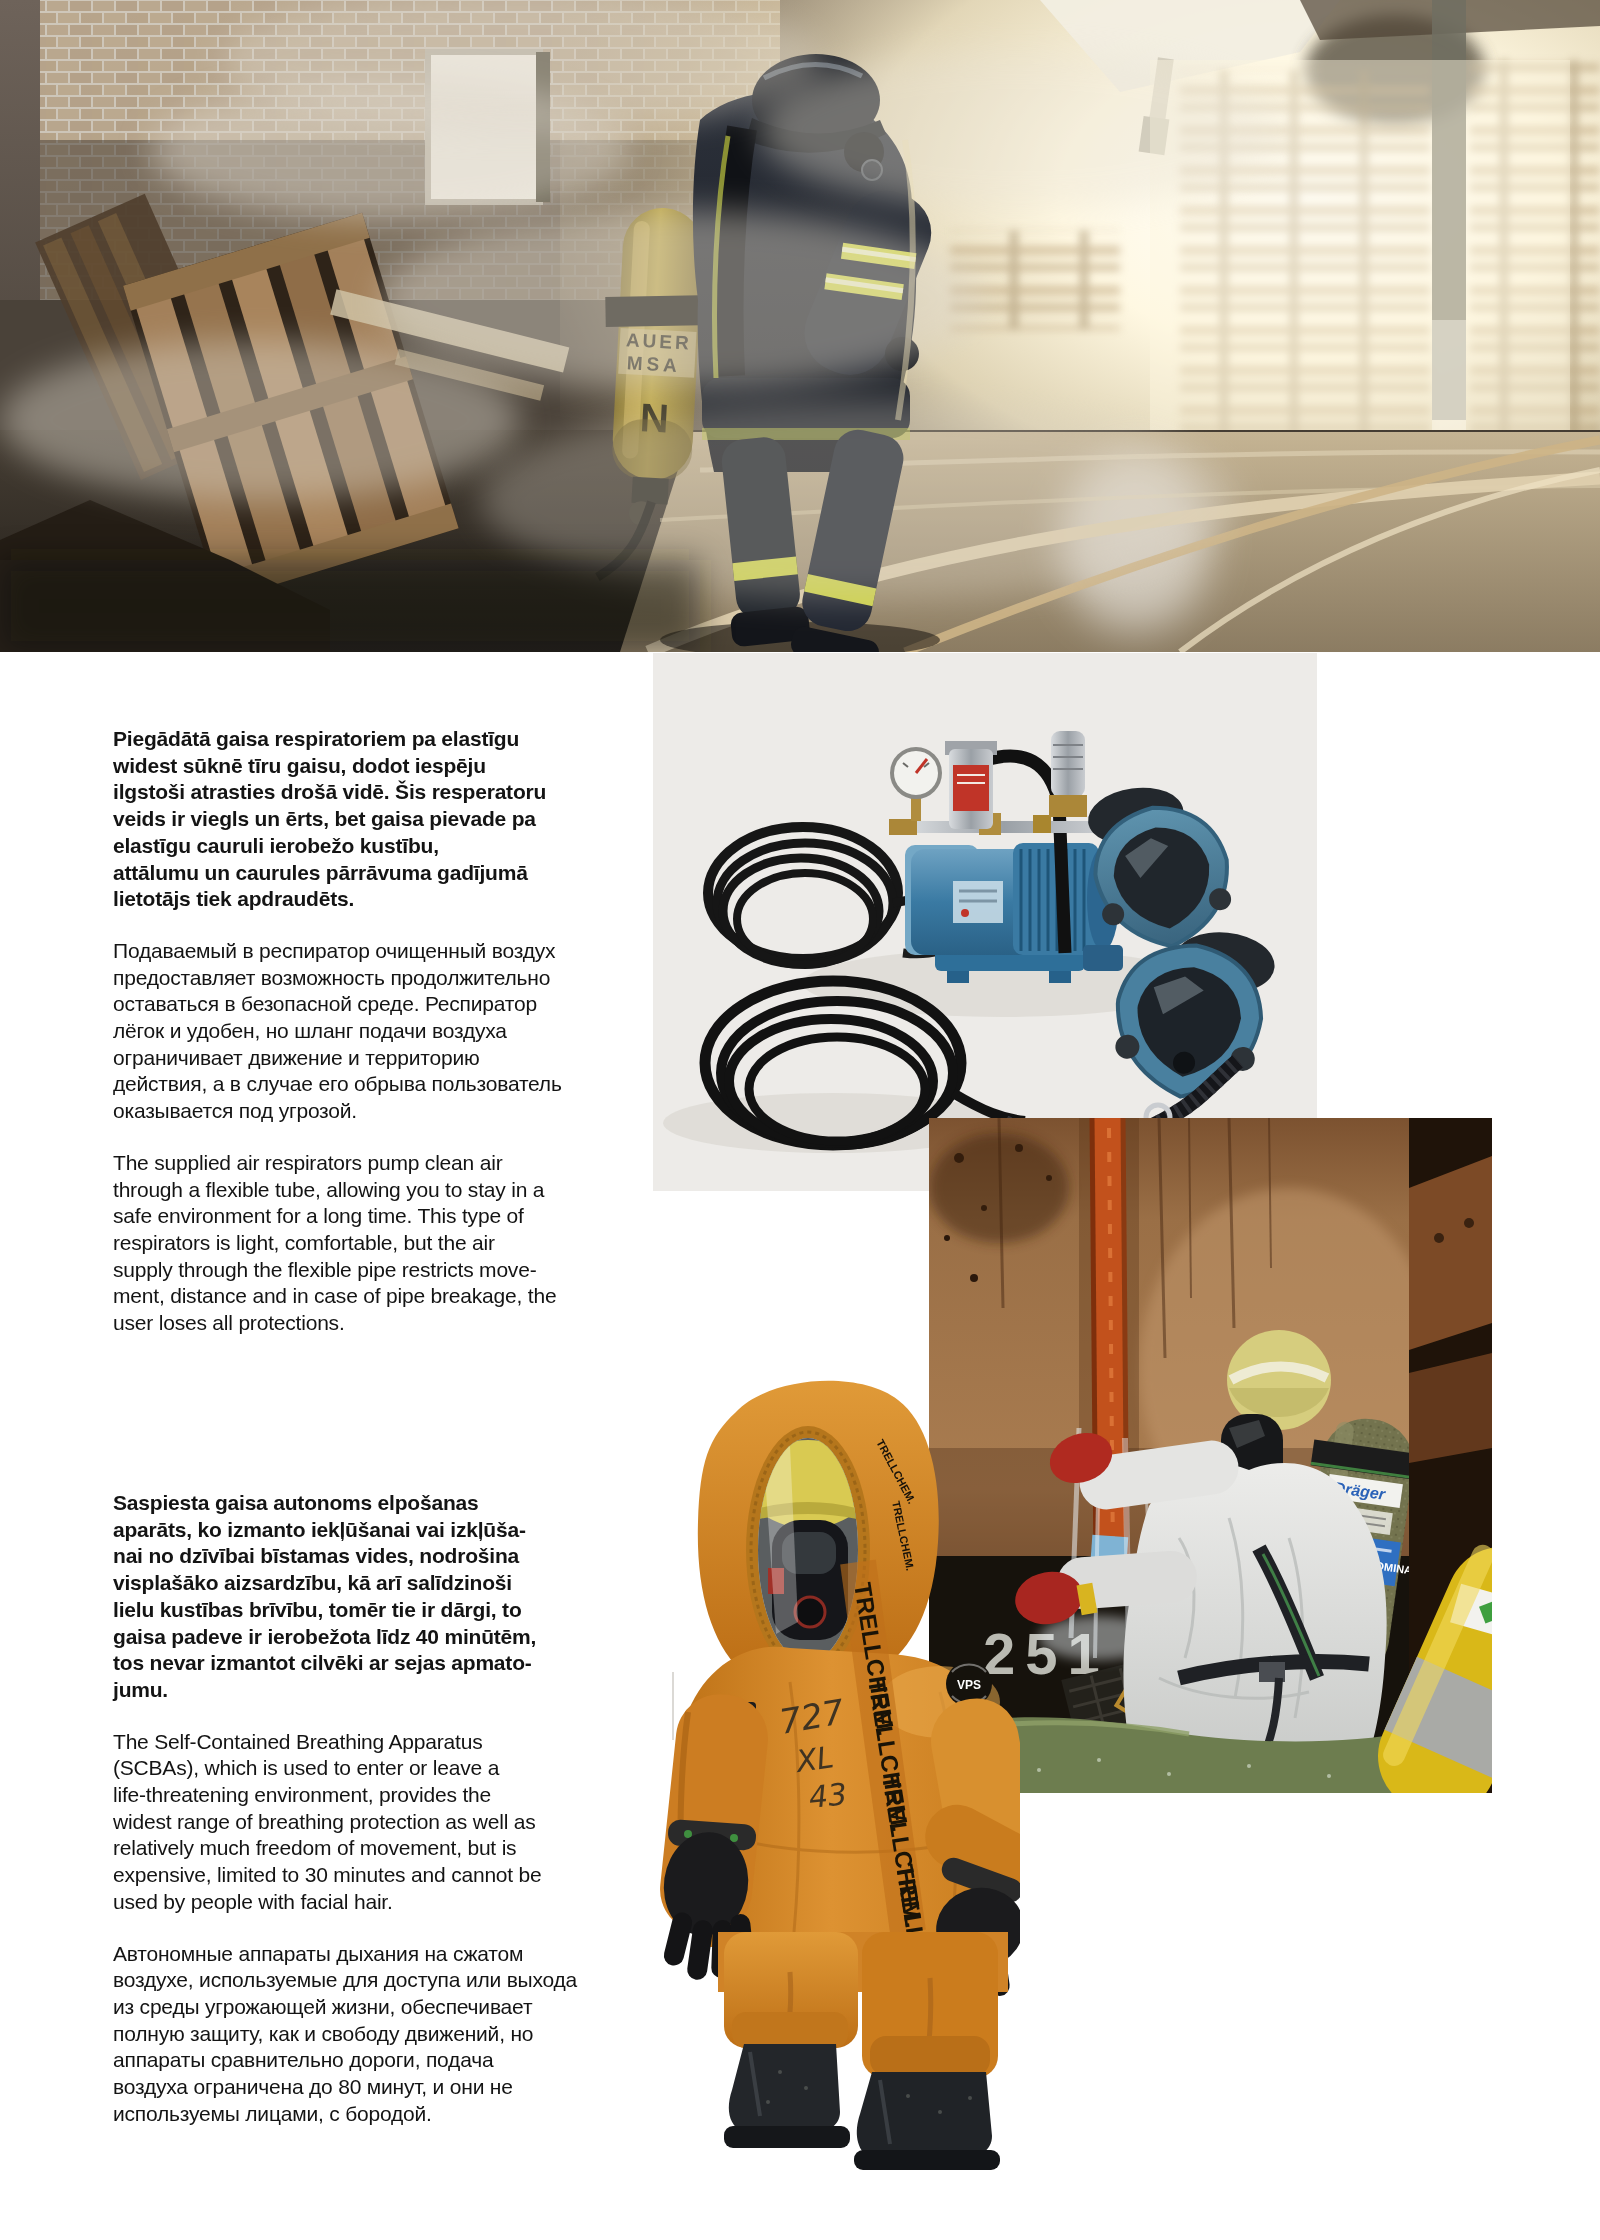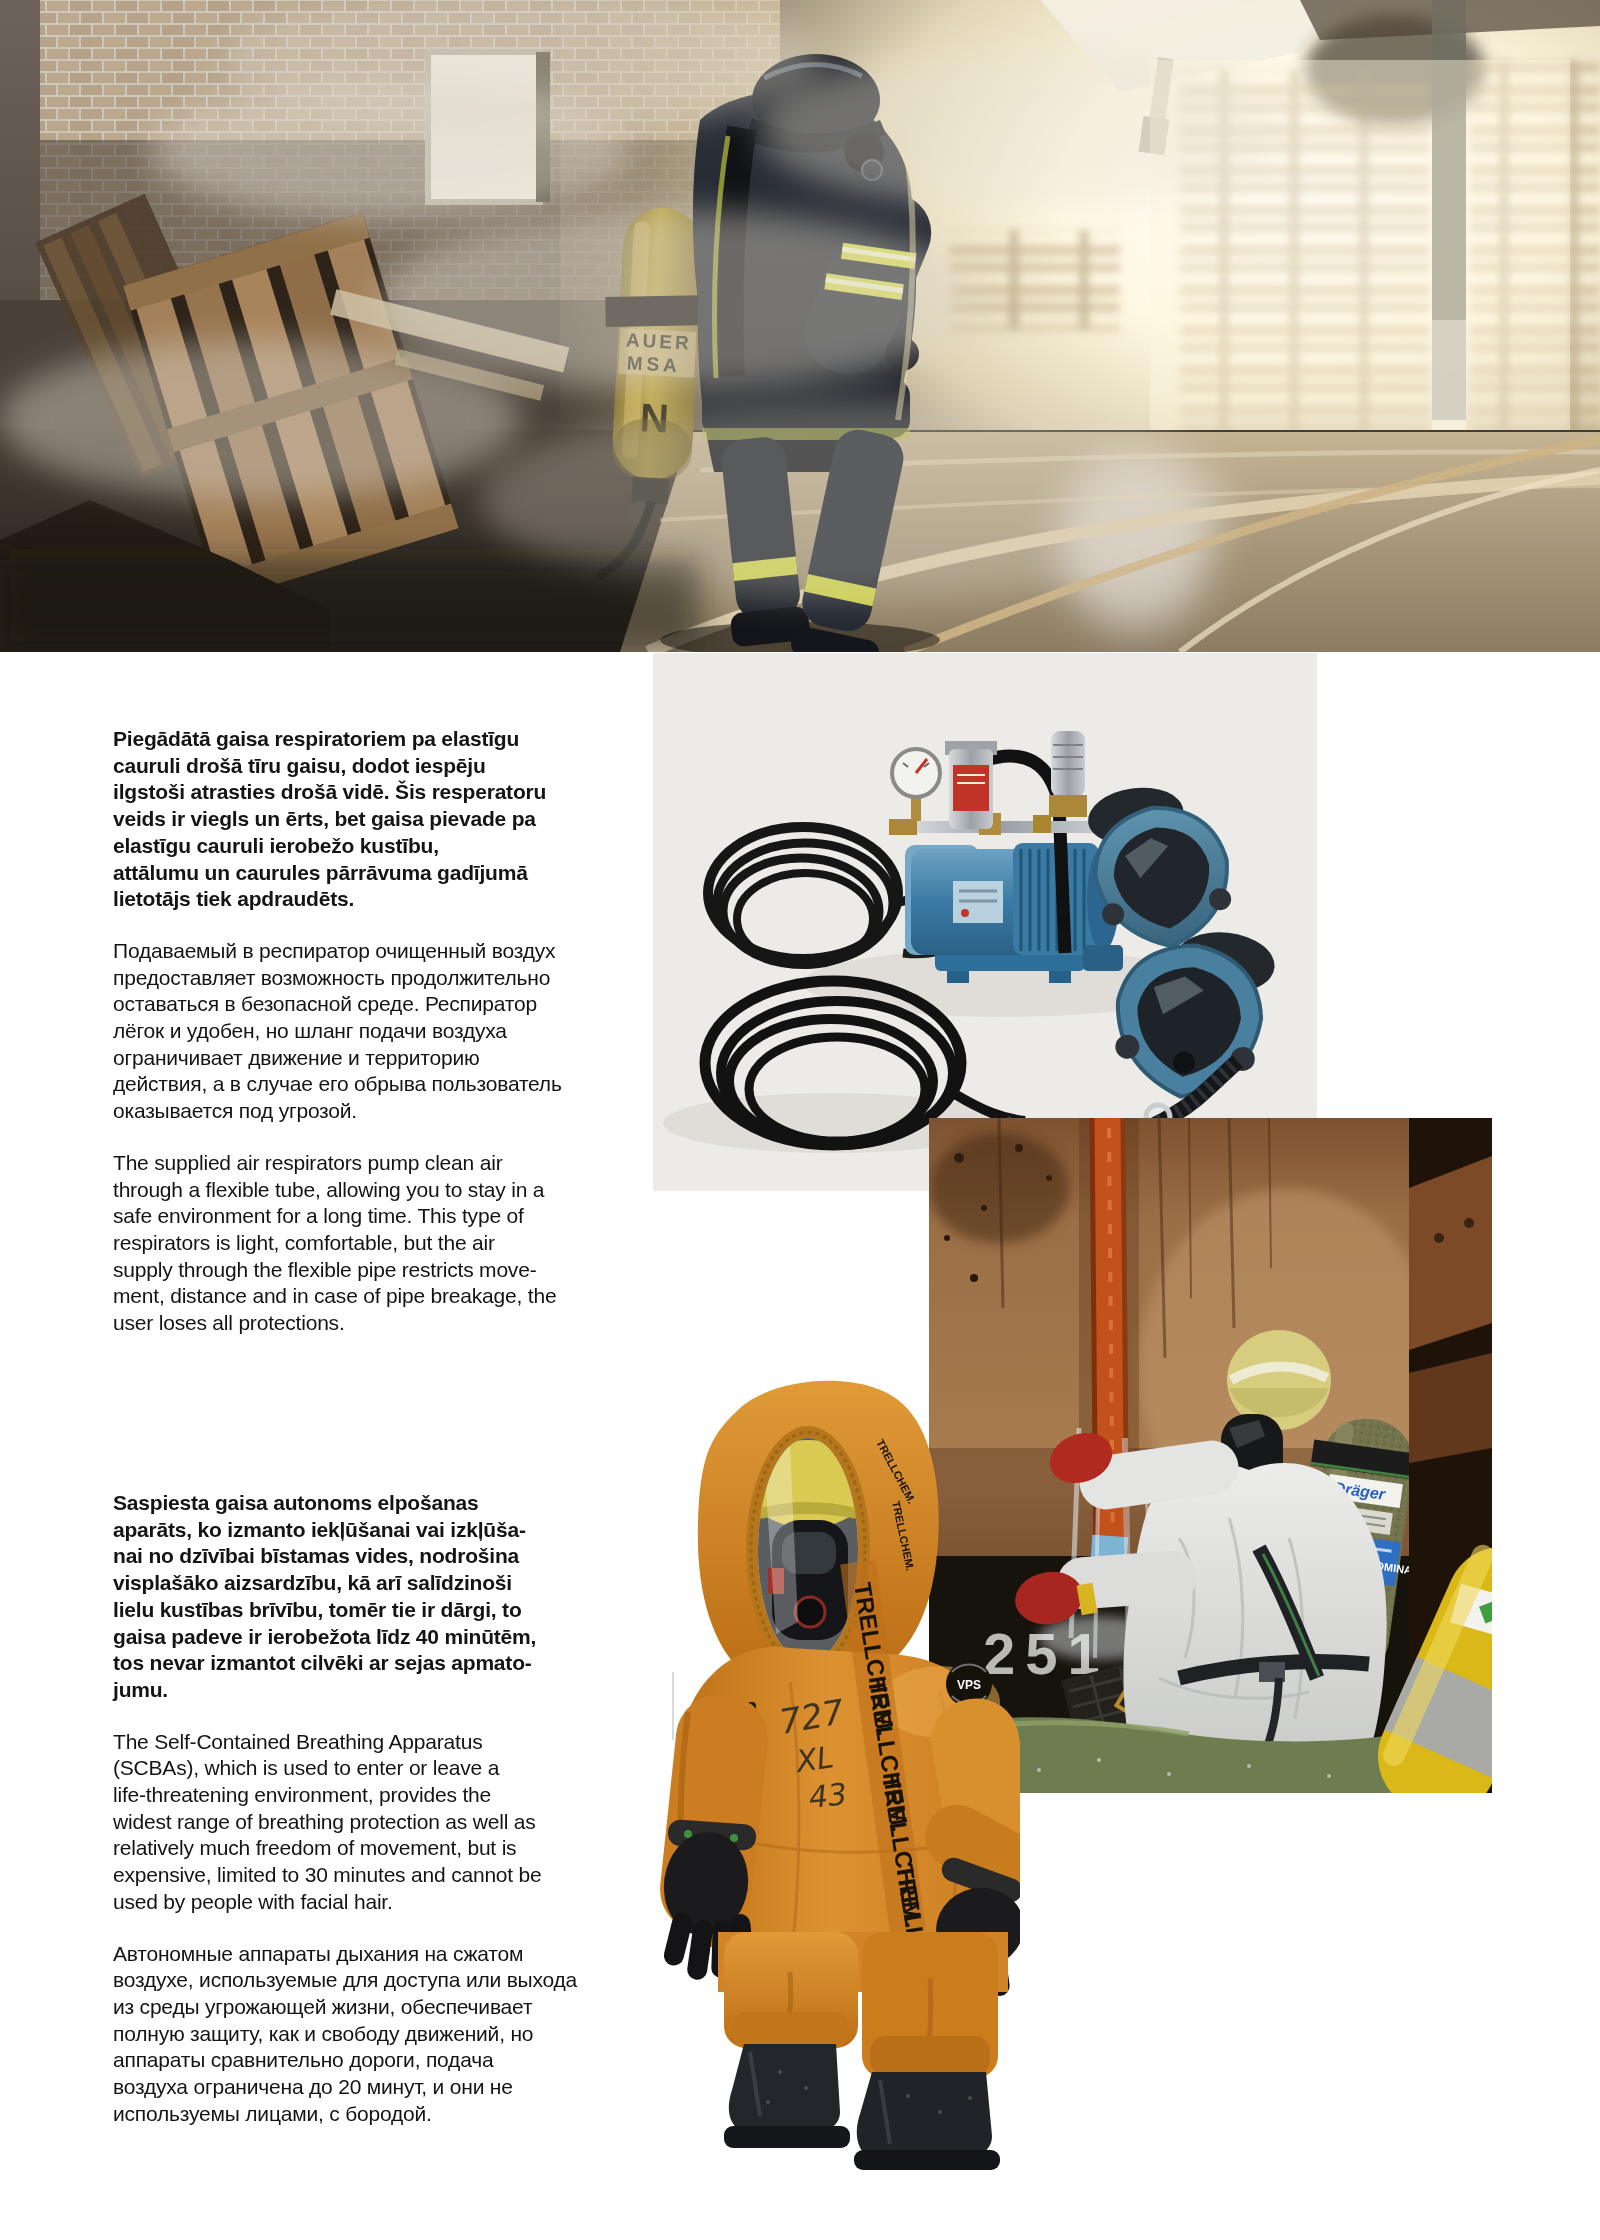--- a/index.html
+++ b/index.html
@@ -609,21 +609,21 @@
               <circle cx="300" cy="740" r="2"></circle>
               <circle cx="330" cy="726" r="2"></circle>
           </g>
         </g>
       </g>
     </svg>
   </div>
 
   <div class="textblock tb-1">
     <p class="lv">Piegādātā gaisa respiratoriem pa elastīgu
-cauruli drošā tīru gaisu, dodot iespēju
+widest sūknē tīru gaisu, dodot iespēju
 ilgstoši atrasties drošā vidē. Šis resperatoru
 veids ir viegls un ērts, bet gaisa pievade pa
 elastīgu cauruli ierobežo kustību,
 attālumu un caurules pārrāvuma gadījumā
 lietotājs tiek apdraudēts.</p>
     <p>Подаваемый в респиратор очищенный воздух
 предоставляет возможность продолжительно
 оставаться в безопасной среде. Респиратор
 лёгок и удобен, но шланг подачи воздуха
 ограничивает движение и территорию
@@ -652,17 +652,17 @@
 life-threatening environment, provides the
 widest range of breathing protection as well as
 relatively much freedom of movement, but is
 expensive, limited to 30 minutes and cannot be
 used by people with facial hair.</p>
     <p>Автономные аппараты дыхания на сжатом
 воздухе, используемые для доступа или выхода
 из среды угрожающей жизни, обеспечивает
 полную защиту, как и свободу движений, но
 аппараты сравнительно дороги, подача
-воздуха ограничена до 20 минут, и они не
+воздуха ограничена до 80 минут, и они не
 используемы лицами, с бородой.</p>
   </div>
 
 </div>
 
 </body></html>

